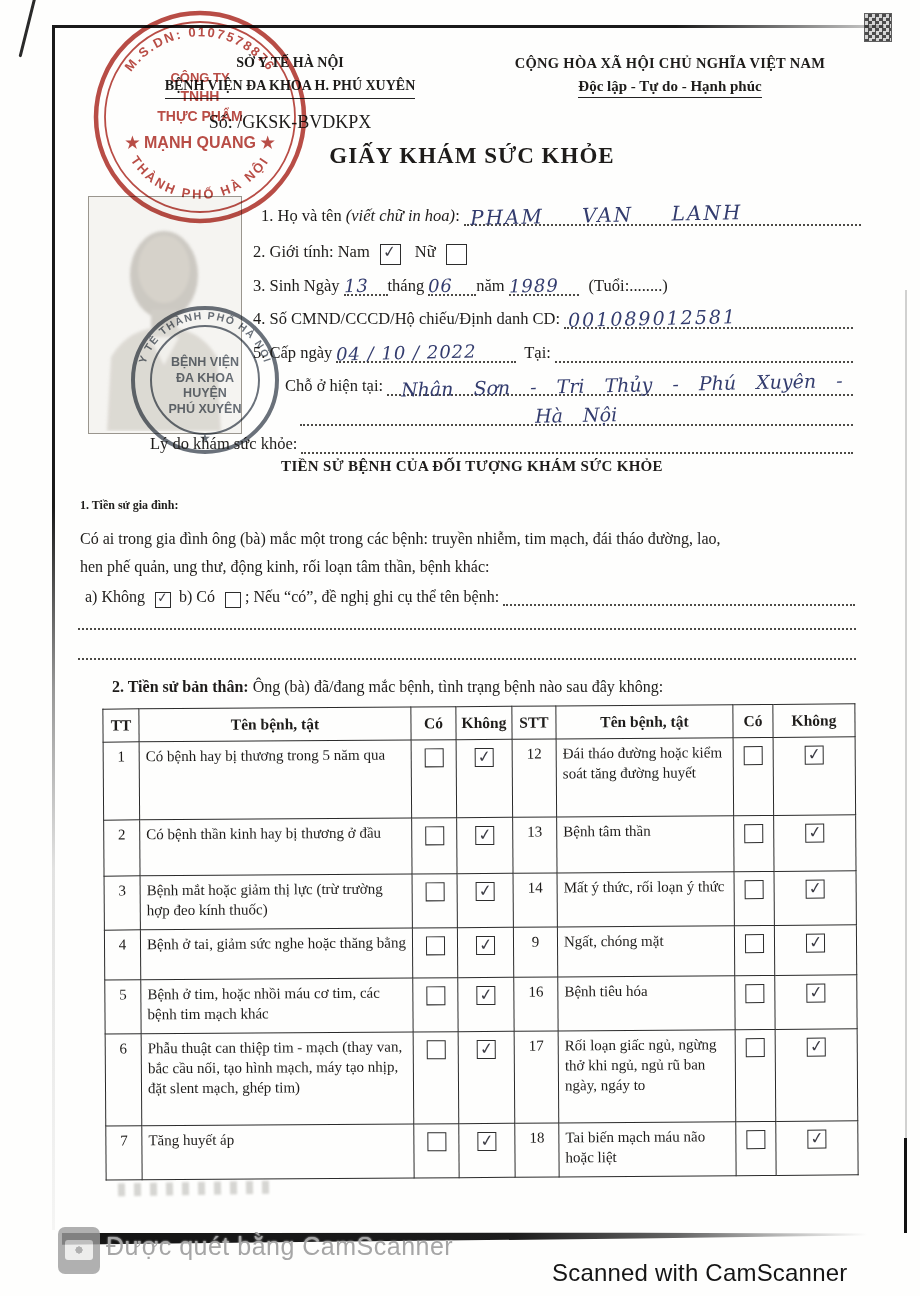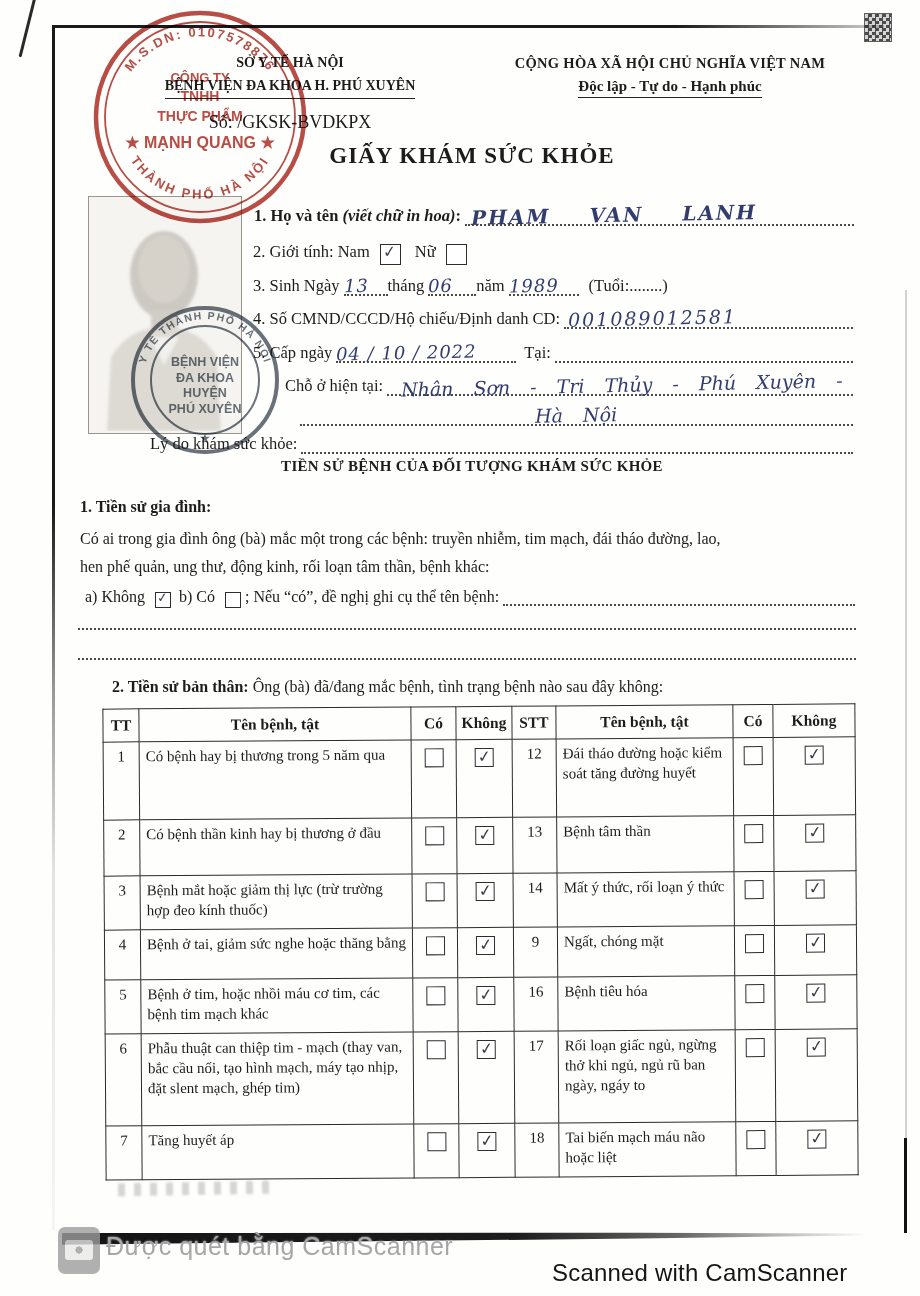--- a/index.html
+++ b/index.html
@@ -49,21 +49,21 @@
   .hw-addr{font-size:19px;word-spacing:14px;padding-left:14px;}
   .cb{display:inline-block;width:19px;height:19px;border:1.6px solid #2d2d2d;margin:0 4px -3px 6px;
       position:relative;background:#fff;}
   .cb.small{width:14px;height:14px;margin-bottom:-2px;}
   .cb.checked::after{content:"✓";position:absolute;left:2px;top:-3px;font-size:16px;color:#3d3d46;
       font-family:"DejaVu Sans",sans-serif;transform:rotate(-6deg);}
   .cb.small.checked::after{font-size:13px;left:1px;top:-3px;}
   
   .sec-heading{position:absolute;left:52px;top:458px;width:840px;text-align:center;
      font-weight:bold;font-size:15px;letter-spacing:.3px;}
-  .sub-bold{position:absolute;font-weight:bold;font-size:16px;}
+  .sub-bold{position:absolute;font-weight:bold;font-size:12px;}
   .para{position:absolute;font-size:16px;line-height:29px;}
   .dotline{position:absolute;border-bottom:2px dotted #4c4a46;height:0;}
   
   .tbl-wrap{position:absolute;left:104px;top:706px;width:752px;transform:rotate(-0.4deg);}
   table{border-collapse:collapse;table-layout:fixed;width:752px;font-size:15px;}
   td,th{border:1.6px solid #2b2b2b;vertical-align:top;padding:5px 6px;line-height:1.32;}
   th{font-size:15.5px;text-align:center;vertical-align:middle;padding:6px 2px;}
   .c-tt{text-align:center;width:36px;}
   .c-chk{text-align:center;}
   .c-chk .cb{margin:3px 0 0 0;width:17px;height:17px;}
@@ -161,21 +161,21 @@
     </text>
     <g font-family="Liberation Sans,sans-serif" font-weight="bold" font-size="12.5" fill="#49525e" text-anchor="middle">
       <text x="80" y="66">BỆNH VIỆN</text>
       <text x="80" y="82">ĐA KHOA</text>
       <text x="80" y="97">HUYỆN</text>
       <text x="80" y="113">PHÚ XUYÊN</text>
       <text x="80" y="142" font-size="11">★</text>
     </g>
   </svg>
 
-  <div class="fline" style="top:196px;left:254px;width:600px;font-weight:bold;">
+  <div class="fline" style="top:196px;left:261px;width:600px;">
     <span class="plabel"><span>1. Họ và tên</span>
       <i>(viết chữ in hoa)</i>:</span>
     <span class="seg grow">
       <span class="hw hw-name">PHAM VAN LANH</span>
     </span>
   </div>
 
   <div class="fline" style="top:232px;left:253px;">
     <span class="plabel">2. Giới tính:</span>
     <span class="plabel">Nam</span>

